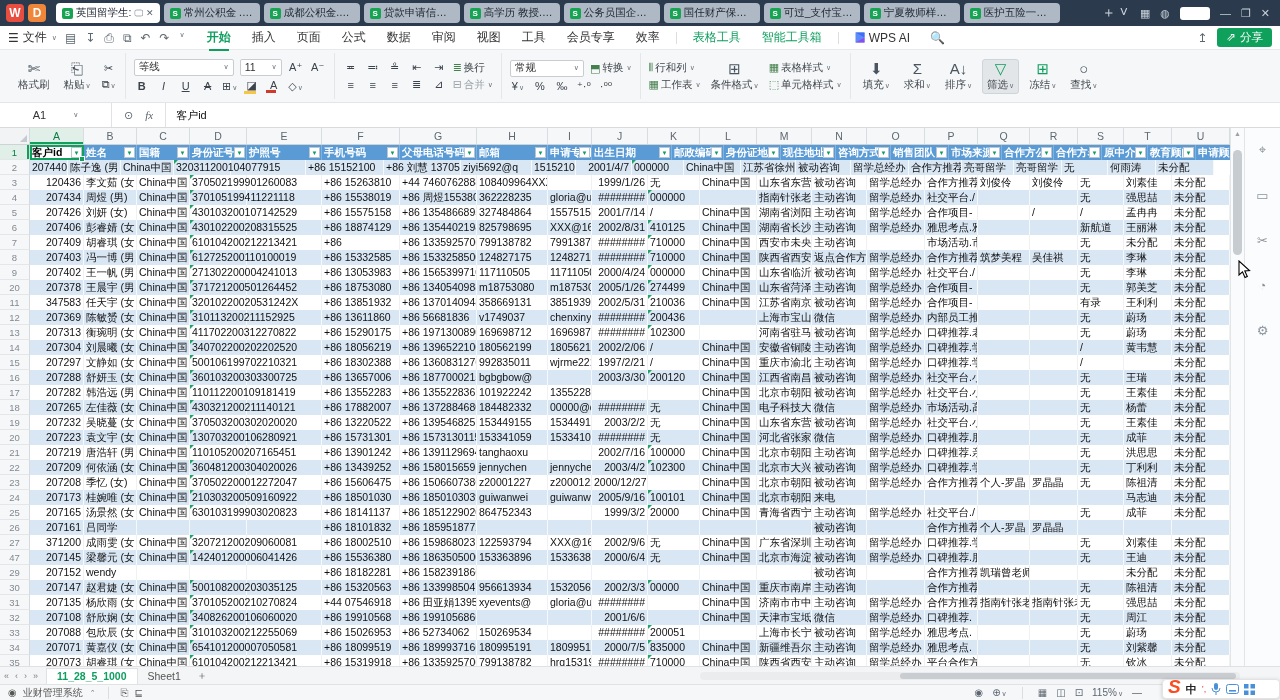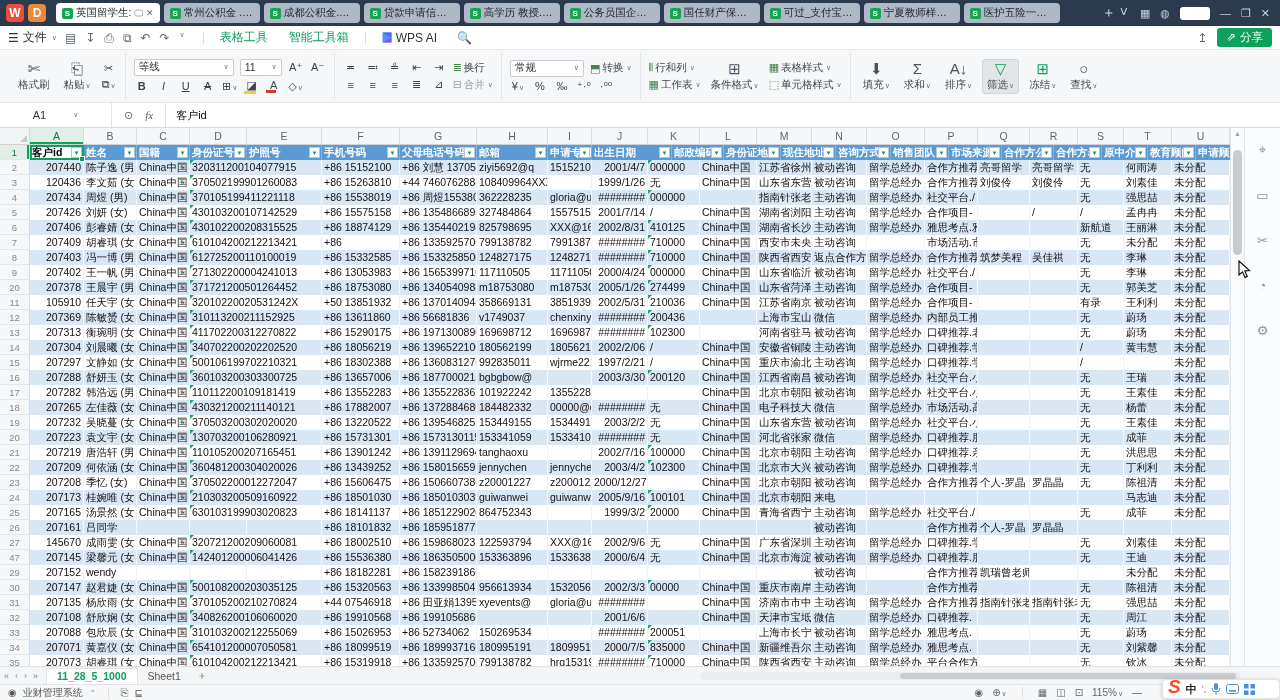--- a/index.html
+++ b/index.html
@@ -193,20 +193,32 @@
   </div>
   <div class="qicons">
     <span>▤</span>
     <span>↧</span>
     <span>⎙</span>
     <span>⧉</span>
     <span>↶</span>
     <span>↷</span>
     <span class="caret">∨</span>
   </div>
+  <div class="menus" id="menus">
+      <div class="menu-item active">开始</div>
+      <div class="menu-item">插入</div>
+      <div class="menu-item">页面</div>
+      <div class="menu-item">公式</div>
+      <div class="menu-item">数据</div>
+      <div class="menu-item">审阅</div>
+      <div class="menu-item">视图</div>
+      <div class="menu-item">工具</div>
+      <div class="menu-item">会员专享</div>
+      <div class="menu-item">效率</div>
+    </div>
   <div class="vsep"></div>
   <div class="menus" id="toolmenus">
       <div class="menu-item green">表格工具</div>
       <div class="menu-item green">智能工具箱</div>
     </div>
   <div class="vsep"></div>
   <div class="menu-item"><span class="ai-logo"></span><span>WPS AI</span></div>
   <div class="menu-item">🔍</div>
   <div class="mb-right">
     <span class="upload-ic">↥</span>
@@ -422,21 +434,21 @@
         <div class="cell hdr" style="width:58px">销售团队<span class="flt">▼</span></div>
         <div class="cell hdr" style="width:53px">市场来源<span class="flt">▼</span></div>
         <div class="cell hdr" style="width:52px">合作方公<span class="flt">▼</span></div>
         <div class="cell hdr" style="width:48px">合作方名<span class="flt">▼</span></div>
         <div class="cell hdr" style="width:46px">原中介机<span class="flt">▼</span></div>
         <div class="cell hdr" style="width:48px">教育顾问<span class="flt">▼</span></div>
         <div class="cell hdr" style="width:58px">申请顾问<span class="flt">▼</span></div>
       </div>
       <div class="grow band">
         <div class="gut">2</div>
-        <div class="cell num" style="width:54px">207440</div>
+        <div class="cell num" style="width:38px">207440</div>
         <div class="cell" style="width:53px">陈子逸 (男</div>
         <div class="cell" style="width:53px">China中国</div>
         <div class="cell ovf tri" style="width:57px">320311200104077915</div>
         <div class="cell" style="width:75px"></div>
         <div class="cell" style="width:78px">+86 15152100</div>
         <div class="cell" style="width:77px">+86 刘慧 137052</div>
         <div class="cell" style="width:71px">ziyi5692@q</div>
         <div class="cell" style="width:44px">151521001</div>
         <div class="cell num" style="width:56px">2001/4/7</div>
         <div class="cell tri" style="width:52px">000000</div>
@@ -638,26 +650,26 @@
         <div class="cell" style="width:58px">留学总经办</div>
         <div class="cell" style="width:53px">合作项目-</div>
         <div class="cell" style="width:52px"></div>
         <div class="cell" style="width:48px"></div>
         <div class="cell" style="width:46px">无</div>
         <div class="cell" style="width:48px">郭美芝</div>
         <div class="cell" style="width:58px">未分配</div>
       </div>
       <div class="grow">
         <div class="gut">11</div>
-        <div class="cell num" style="width:54px">105910</div>
+        <div class="cell num" style="width:54px">347583</div>
         <div class="cell" style="width:53px">任天宇 (女</div>
         <div class="cell" style="width:53px">China中国</div>
         <div class="cell ovf tri" style="width:57px">32010220020531242X</div>
         <div class="cell" style="width:75px"></div>
-        <div class="cell" style="width:78px">+50 13851932</div>
+        <div class="cell" style="width:78px">+86 13851932</div>
         <div class="cell" style="width:77px">+86 1370140948</div>
         <div class="cell" style="width:71px">358669131</div>
         <div class="cell" style="width:44px">385193926</div>
         <div class="cell num" style="width:56px">2002/5/31</div>
         <div class="cell tri" style="width:52px">210036</div>
         <div class="cell" style="width:57px">China中国</div>
         <div class="cell" style="width:55px">江苏省南京</div>
         <div class="cell" style="width:55px">被动咨询</div>
         <div class="cell" style="width:58px">留学总经办</div>
         <div class="cell" style="width:53px">合作项目-</div>
@@ -1022,21 +1034,21 @@
         <div class="cell" style="width:58px"></div>
         <div class="cell" style="width:53px">合作方推荐.</div>
         <div class="cell" style="width:52px">个人-罗晶</div>
         <div class="cell" style="width:48px">罗晶晶</div>
         <div class="cell" style="width:46px"></div>
         <div class="cell" style="width:48px"></div>
         <div class="cell" style="width:58px"></div>
       </div>
       <div class="grow">
         <div class="gut">27</div>
-        <div class="cell num" style="width:54px">145670</div>
+        <div class="cell num" style="width:54px">371200</div>
         <div class="cell" style="width:53px">成雨雯 (女</div>
         <div class="cell" style="width:53px">China中国</div>
         <div class="cell ovf tri" style="width:57px">320721200209060081</div>
         <div class="cell" style="width:75px"></div>
         <div class="cell" style="width:78px">+86 18002510</div>
         <div class="cell" style="width:77px">+86 1598680231</div>
         <div class="cell" style="width:71px">122593794</div>
         <div class="cell" style="width:44px">XXX@163.</div>
         <div class="cell num" style="width:56px">2002/9/6</div>
         <div class="cell" style="width:52px">无</div>

